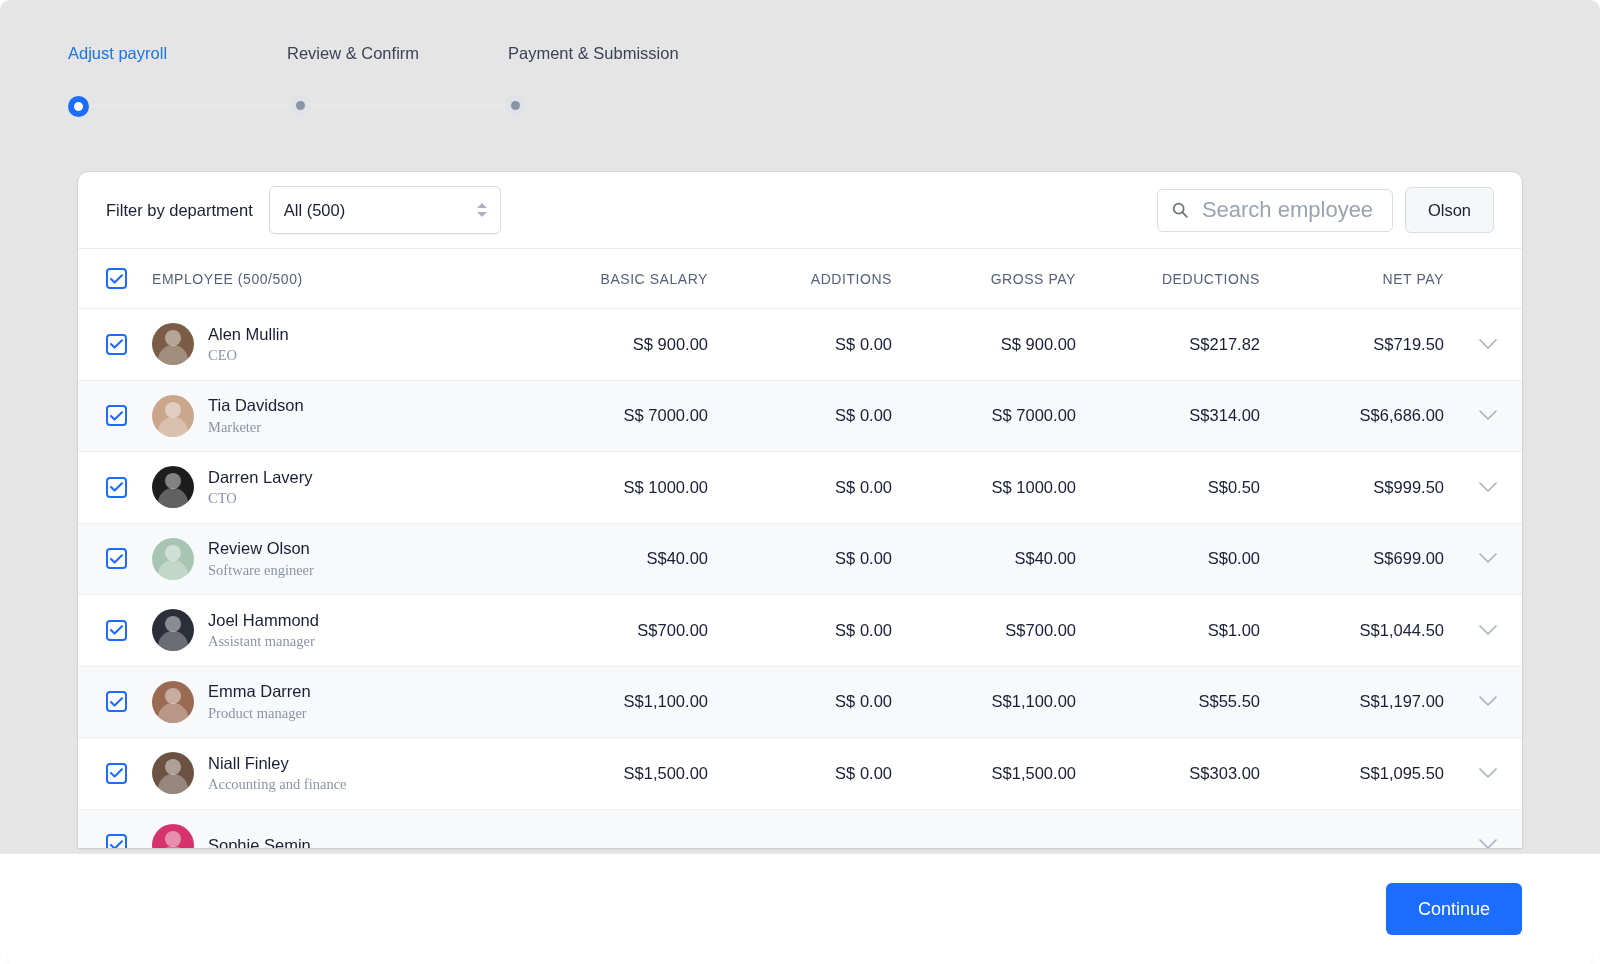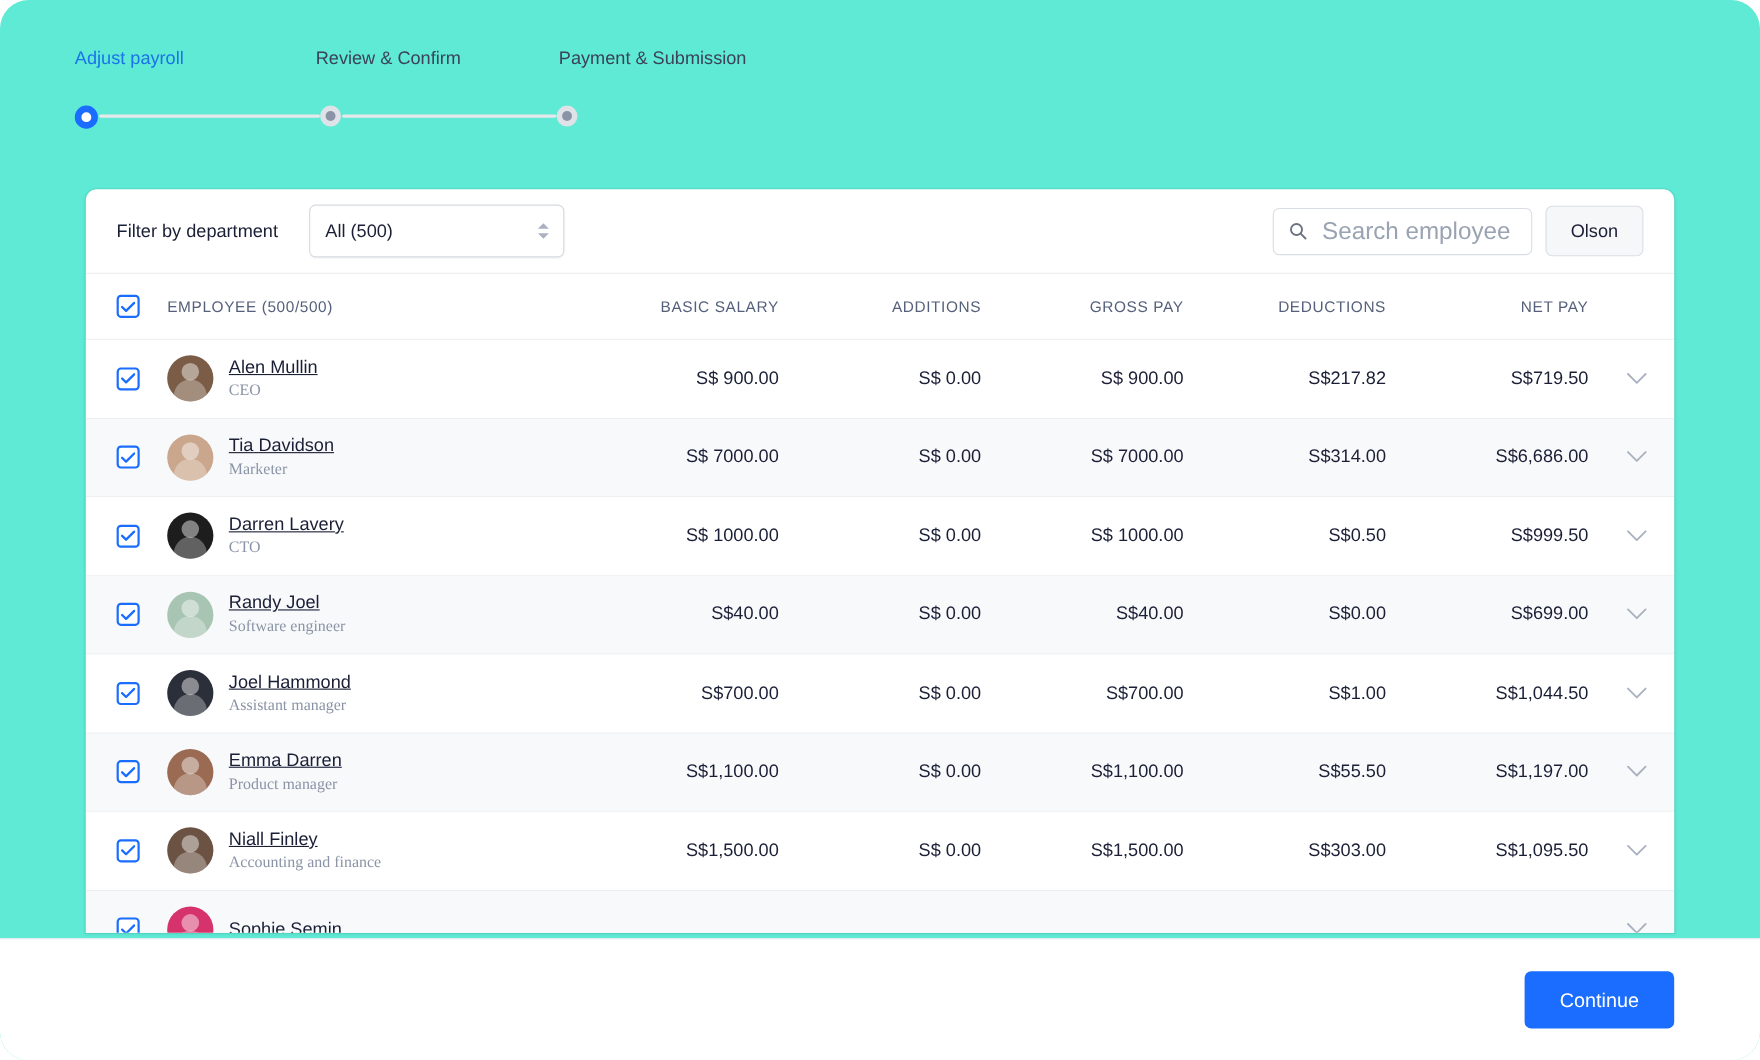--- a/index.html
+++ b/index.html
@@ -5,22 +5,22 @@
   * { box-sizing: border-box; margin: 0; padding: 0; }
   html, body {
     width: 1600px; height: 964px;
     font-family: "Liberation Sans", sans-serif;
     background: #ffffff;
     overflow: hidden;
   }
   .page {
     position: relative;
     width: 1600px; height: 964px;
-    background: #5eead4;
-    border-radius: 26px;
+    background: #e5e5e5;
+    border-radius: 10px;
     overflow: hidden;
   }
 
   
   .stepper { position: absolute; left: 68px; top: 44px; width: 700px; }
   .step-labels { position: relative; height: 26px; }
   .step-label {
     position: absolute; top: 0;
     font-size: 16.5px; color: #3c4257; white-space: nowrap;
   }
@@ -52,21 +52,20 @@
     background: #ffffff;
     border-radius: 10px 10px 0 0;
     box-shadow: 0 1px 3px rgba(20,30,60,.10), 0 0 0 1px rgba(20,30,60,.045);
     overflow: hidden;
   }
 
   .toolbar {
     height: 77px; display: flex; align-items: center;
     padding: 0 28px 0 28px;
     border-bottom: 1px solid #eceef1;
-    gap: 12px;
   }
   .filter-label { font-size: 16.5px; color: #1a1f36; white-space: nowrap; }
   .select-box {
     position: relative; margin-left: 16px;
     width: 232px; height: 48px;
     border: 1px solid #d6dae1; border-radius: 6px;
     background: #fff;
     display: flex; align-items: center; padding: 0 14px;
     font-size: 16.5px; color: #1a1f36;
     box-shadow: 0 1px 1px rgba(20,30,60,.04);
@@ -137,21 +136,21 @@
     width: 30px; height: 26px; border-radius: 15px 15px 6px 6px;
     background: rgba(255,255,255,.30);
   }
   .avatar::before {
     content:""; position:absolute; left:50%; top:7px;
     transform: translateX(-50%);
     width: 16px; height: 16px; border-radius: 50%;
     background: rgba(255,255,255,.45);
   }
   .emp-text { margin-left: 14px; }
-  .emp-name { font-size: 16.5px; color: #1a1f36; line-height: 1.35; text-decoration: underline; }
+  .emp-name { font-size: 16.5px; color: #1a1f36; line-height: 1.35; }
   .emp-role { font-size: 14.5px; color: #8a94a6; line-height: 1.4; font-family: Liberation Serif, serif; }
   .val { font-size: 16.5px; color: #1a1f36; text-align: right; }
 
   .cbx {
     width: 21px; height: 21px; border-radius: 4px;
     border: 2px solid #1a6dff; background: #fff;
     display: flex; align-items: center; justify-content: center;
     cursor: pointer; flex: none;
   }
   .cbx svg { display: block; }
@@ -316,21 +315,21 @@
           <div class="c-check">
             <span class="cbx">
               <svg width="13" height="10" viewBox="0 0 13 10" fill="none">
                 <path d="M1 5.1 L4.6 8.6 L12 1.3" stroke="#1a6dff" stroke-width="2.1" stroke-linecap="round" stroke-linejoin="round"></path>
               </svg>
             </span>
           </div>
           <div class="emp-cell">
             <span class="avatar" style="background:#a8c5b4"></span>
             <span class="emp-text">
-              <div class="emp-name">Randy Joel</div>
+              <div class="emp-name">Review Olson</div>
               <div class="emp-role">Software engineer</div>
             </span>
           </div>
           <div class="val c-num">S$40.00</div>
           <div class="val c-num">S$ 0.00</div>
           <div class="val c-num">S$40.00</div>
           <div class="val c-num">S$0.00</div>
           <div class="val c-net">S$699.00</div>
           <div class="chev">
             <svg width="20" height="13" viewBox="0 0 20 13" fill="none">

